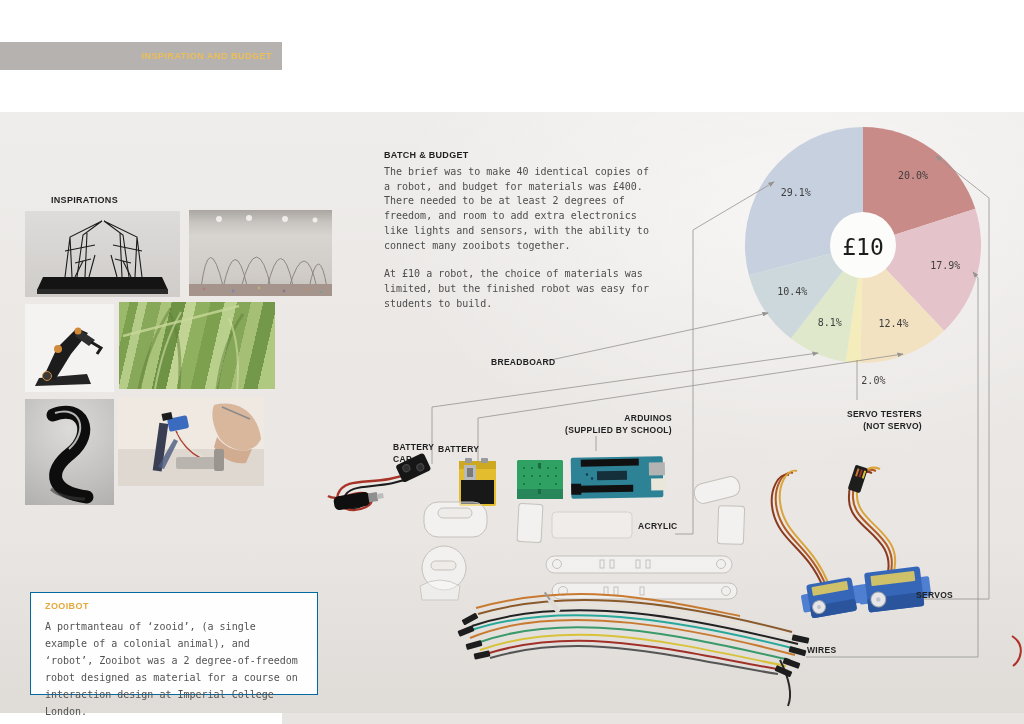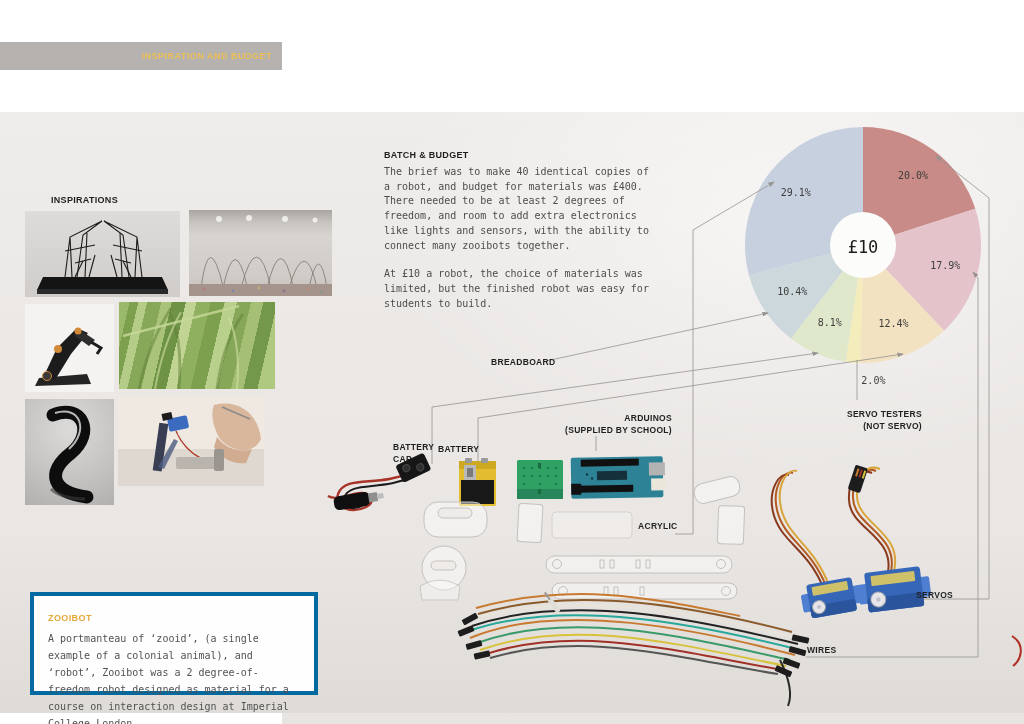--- a/index.html
+++ b/index.html
@@ -15,23 +15,23 @@
   .bottom-strip{position:absolute;left:282px;top:713px;width:742px;height:11px;background:#e7e4e1;}
   .sec-title{position:absolute;font-size:9px;font-weight:bold;letter-spacing:.3px;color:#1f1f1f;text-align:center;}
   .mono{font-family:"DejaVu Sans Mono","Liberation Mono",monospace;}
   .body-text{position:absolute;left:384px;top:165px;width:274px;font-size:10px;line-height:14.7px;color:#4d4d4d;}
   .body-text p{margin:0 0 14px 0;}
   .photo{position:absolute;overflow:hidden;}
   .comp-label{position:absolute;font-size:8.5px;font-weight:bold;letter-spacing:.3px;color:#1f1f1f;line-height:12px;}
   .centered{text-align:right;}
   .pie-pct{font-family:"DejaVu Sans Mono",monospace;font-size:10px;fill:#3e3e3e;}
   .pie-center{position:absolute;left:863px;top:247px;transform:translate(-50%,-50%);
-              font-family:"DejaVu Sans Mono",monospace;font-size:17px;color:#1c1c1c;}
+              font-family:"DejaVu Sans Mono",monospace;font-size:23px;color:#1c1c1c;}
   .zooibot-box{position:absolute;left:30px;top:592px;width:288px;height:103px;background:#fefefe;
-               border:4px solid #0369a1;box-sizing:border-box;padding:17px 14px;}
+               border:1px solid #0369a1;box-sizing:border-box;padding:8px 14px;}
   .zooibot-title{font-size:9px;font-weight:bold;letter-spacing:.4px;color:#e5a93c;margin-bottom:7px;}
   .zooibot-body{font-size:10px;line-height:17px;color:#525252;}
   .overlay-svg{position:absolute;left:0;top:0;width:1024px;height:724px;pointer-events:none;}
 </style>
 </head>
 <body>
 
 <div class="page">
 
   <div class="main-bg"></div>

